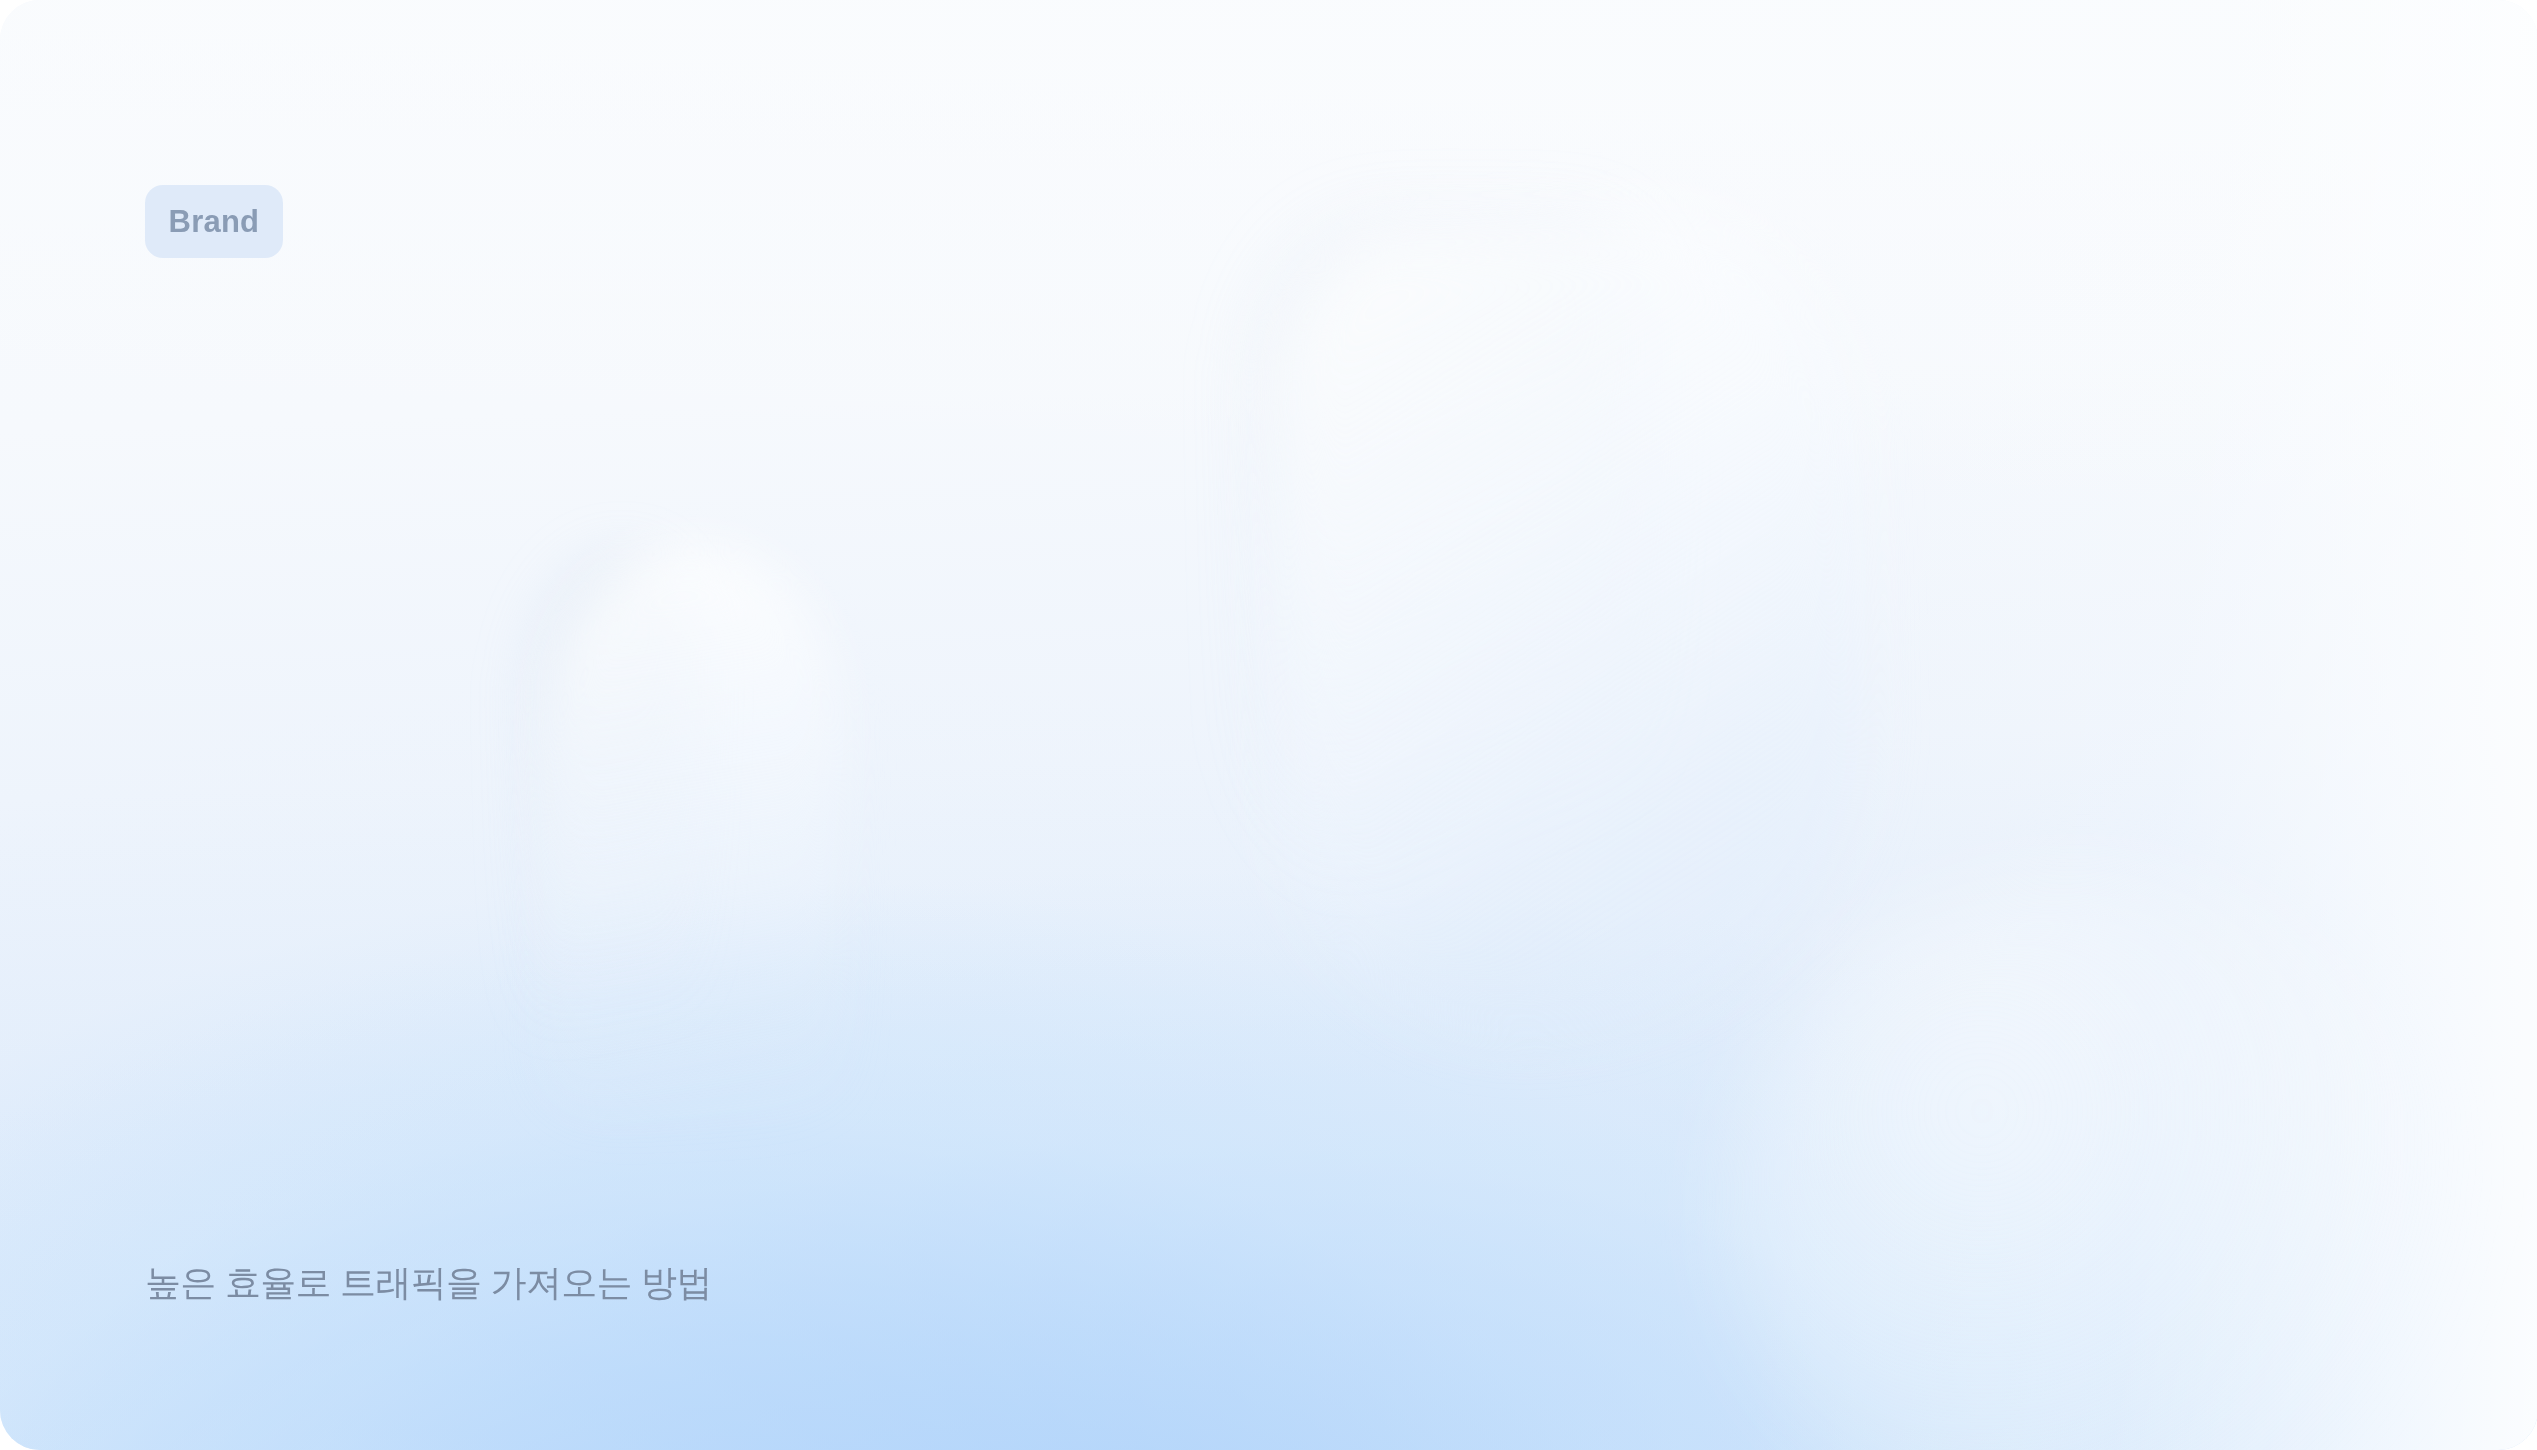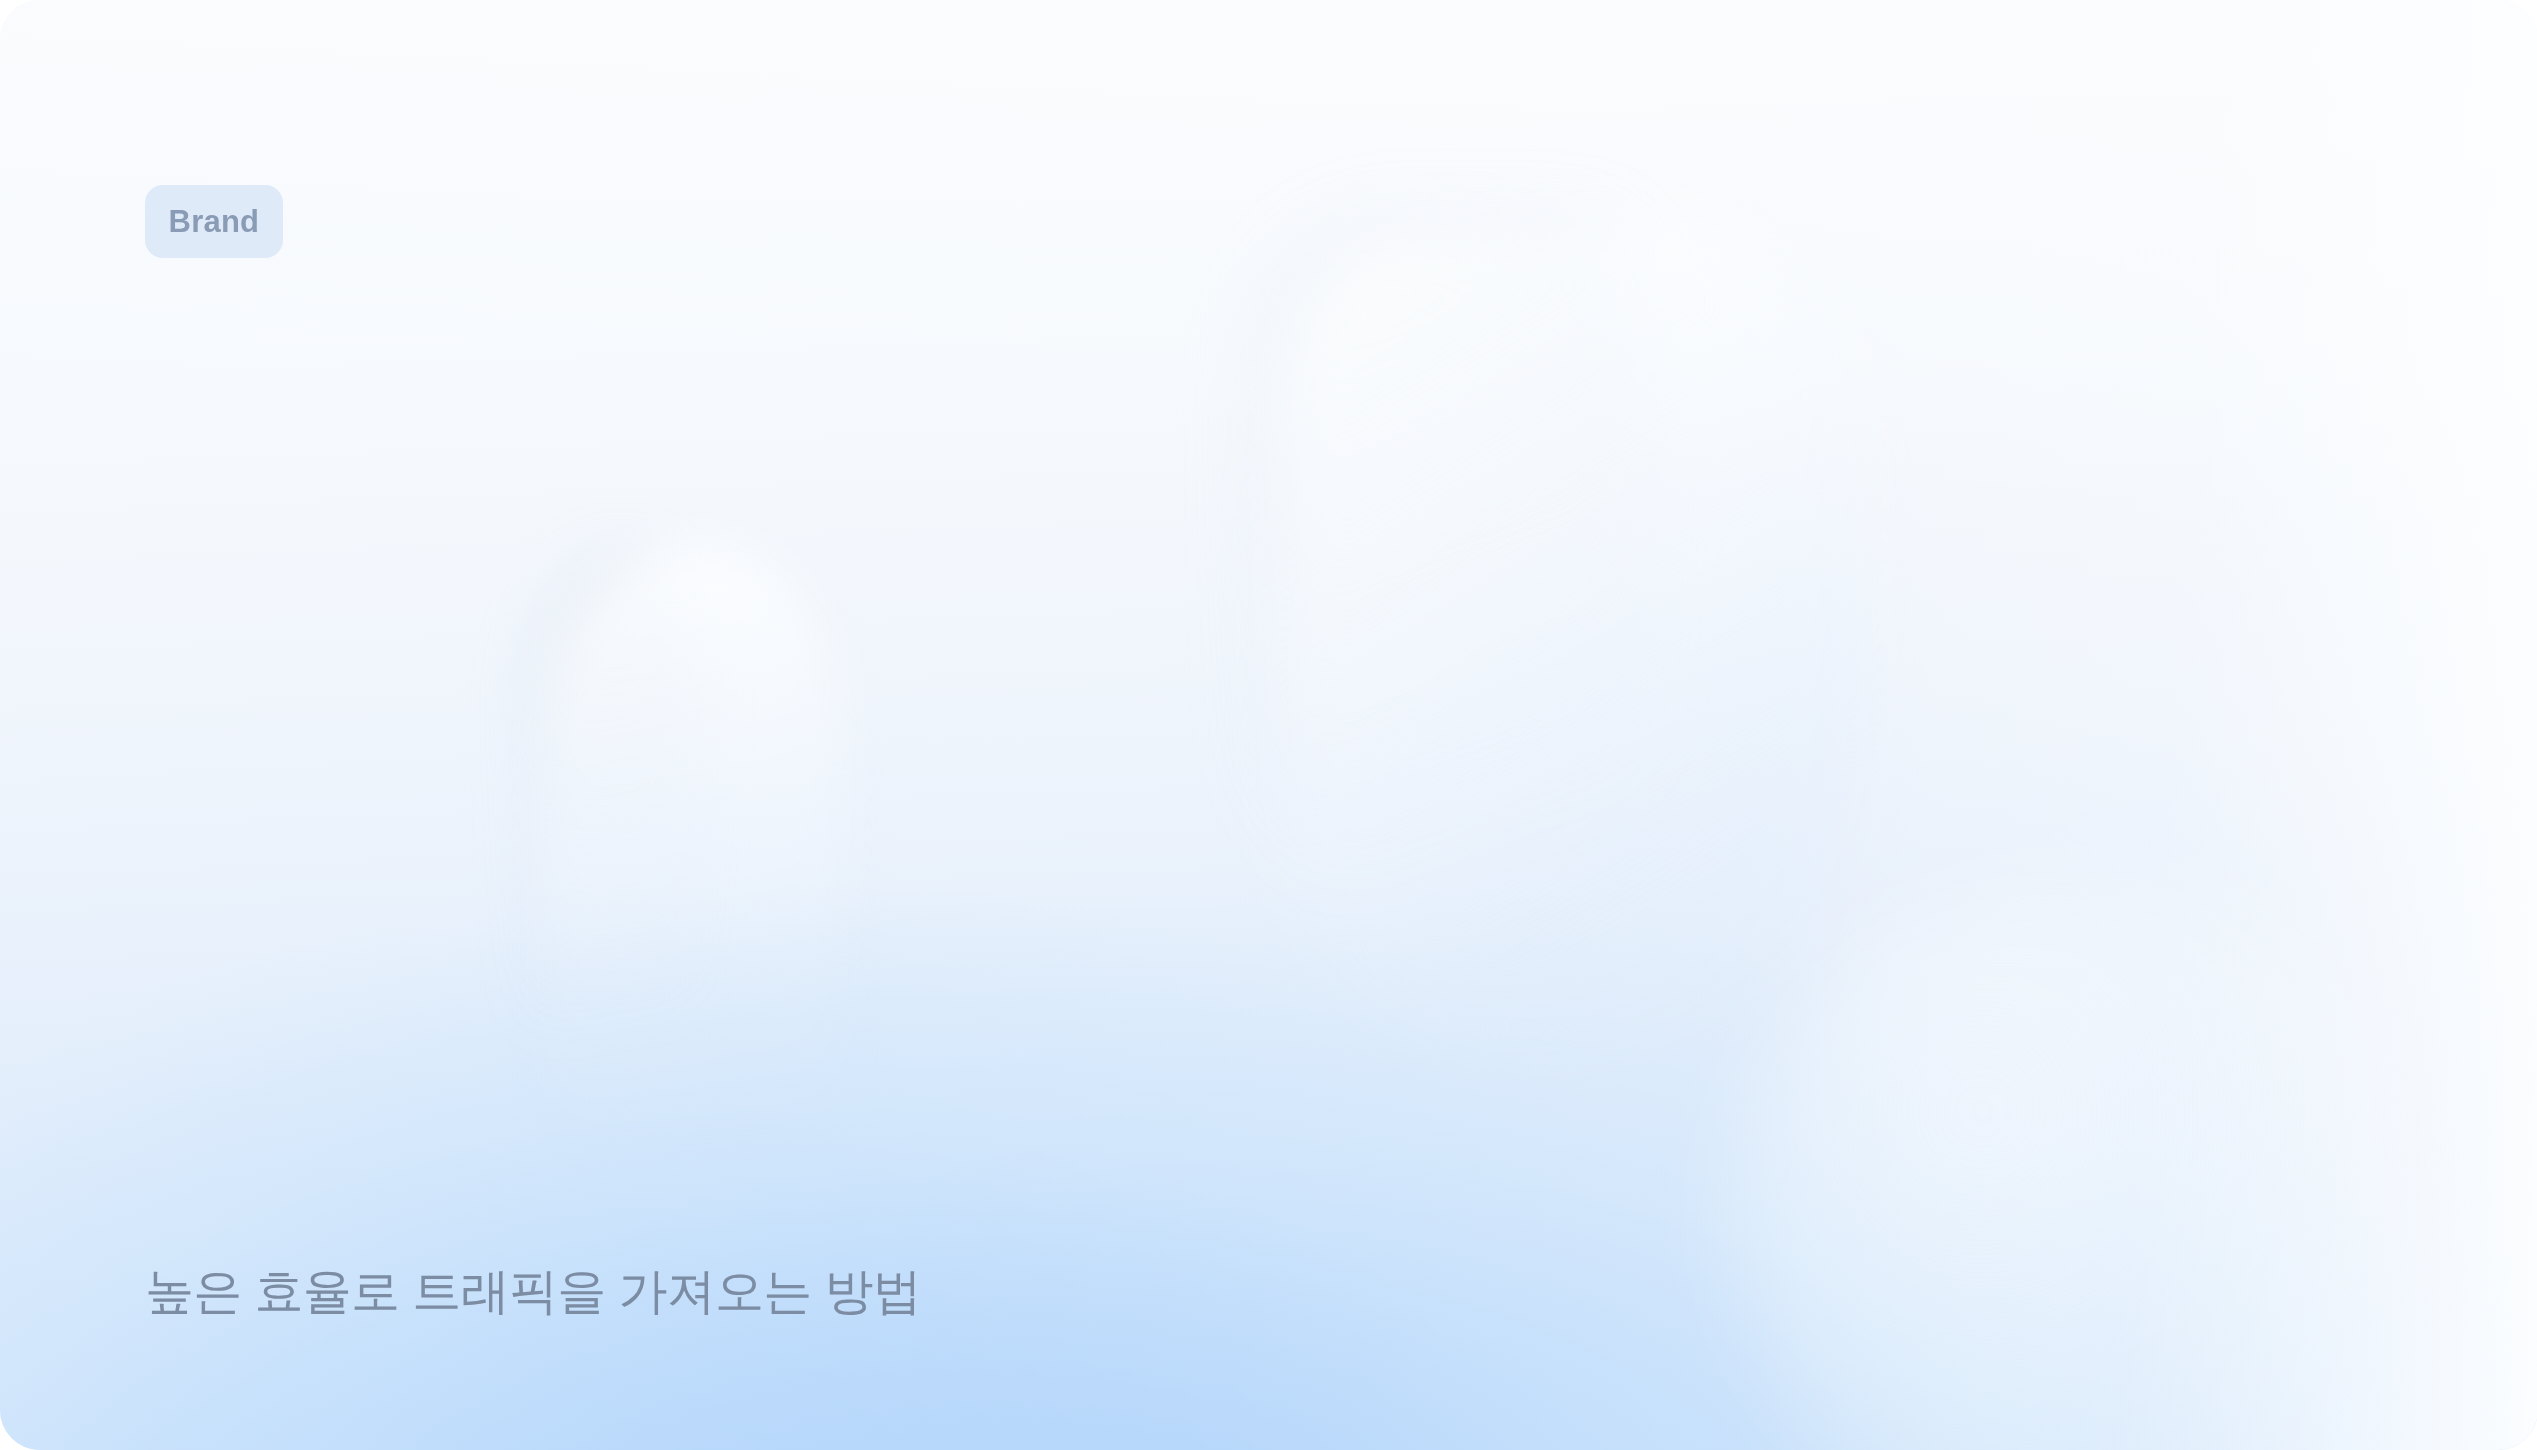--- a/index.html
+++ b/index.html
@@ -205,21 +205,21 @@
   #title-line-2 {
     color: #333f54;
     margin-top: 12.7px;
   }
 
   
   #subtitle {
     position: absolute;
     left: 145px;
     top: 1220px;
-    font-size: 49px;
+    font-size: 36px;
     font-weight: 500;
     letter-spacing: -0.7px;
     line-height: 1.3;
     color: #7c8ca3;
     white-space: nowrap;
     margin: 0;
   }
 </style>
 </head>
 <body>

